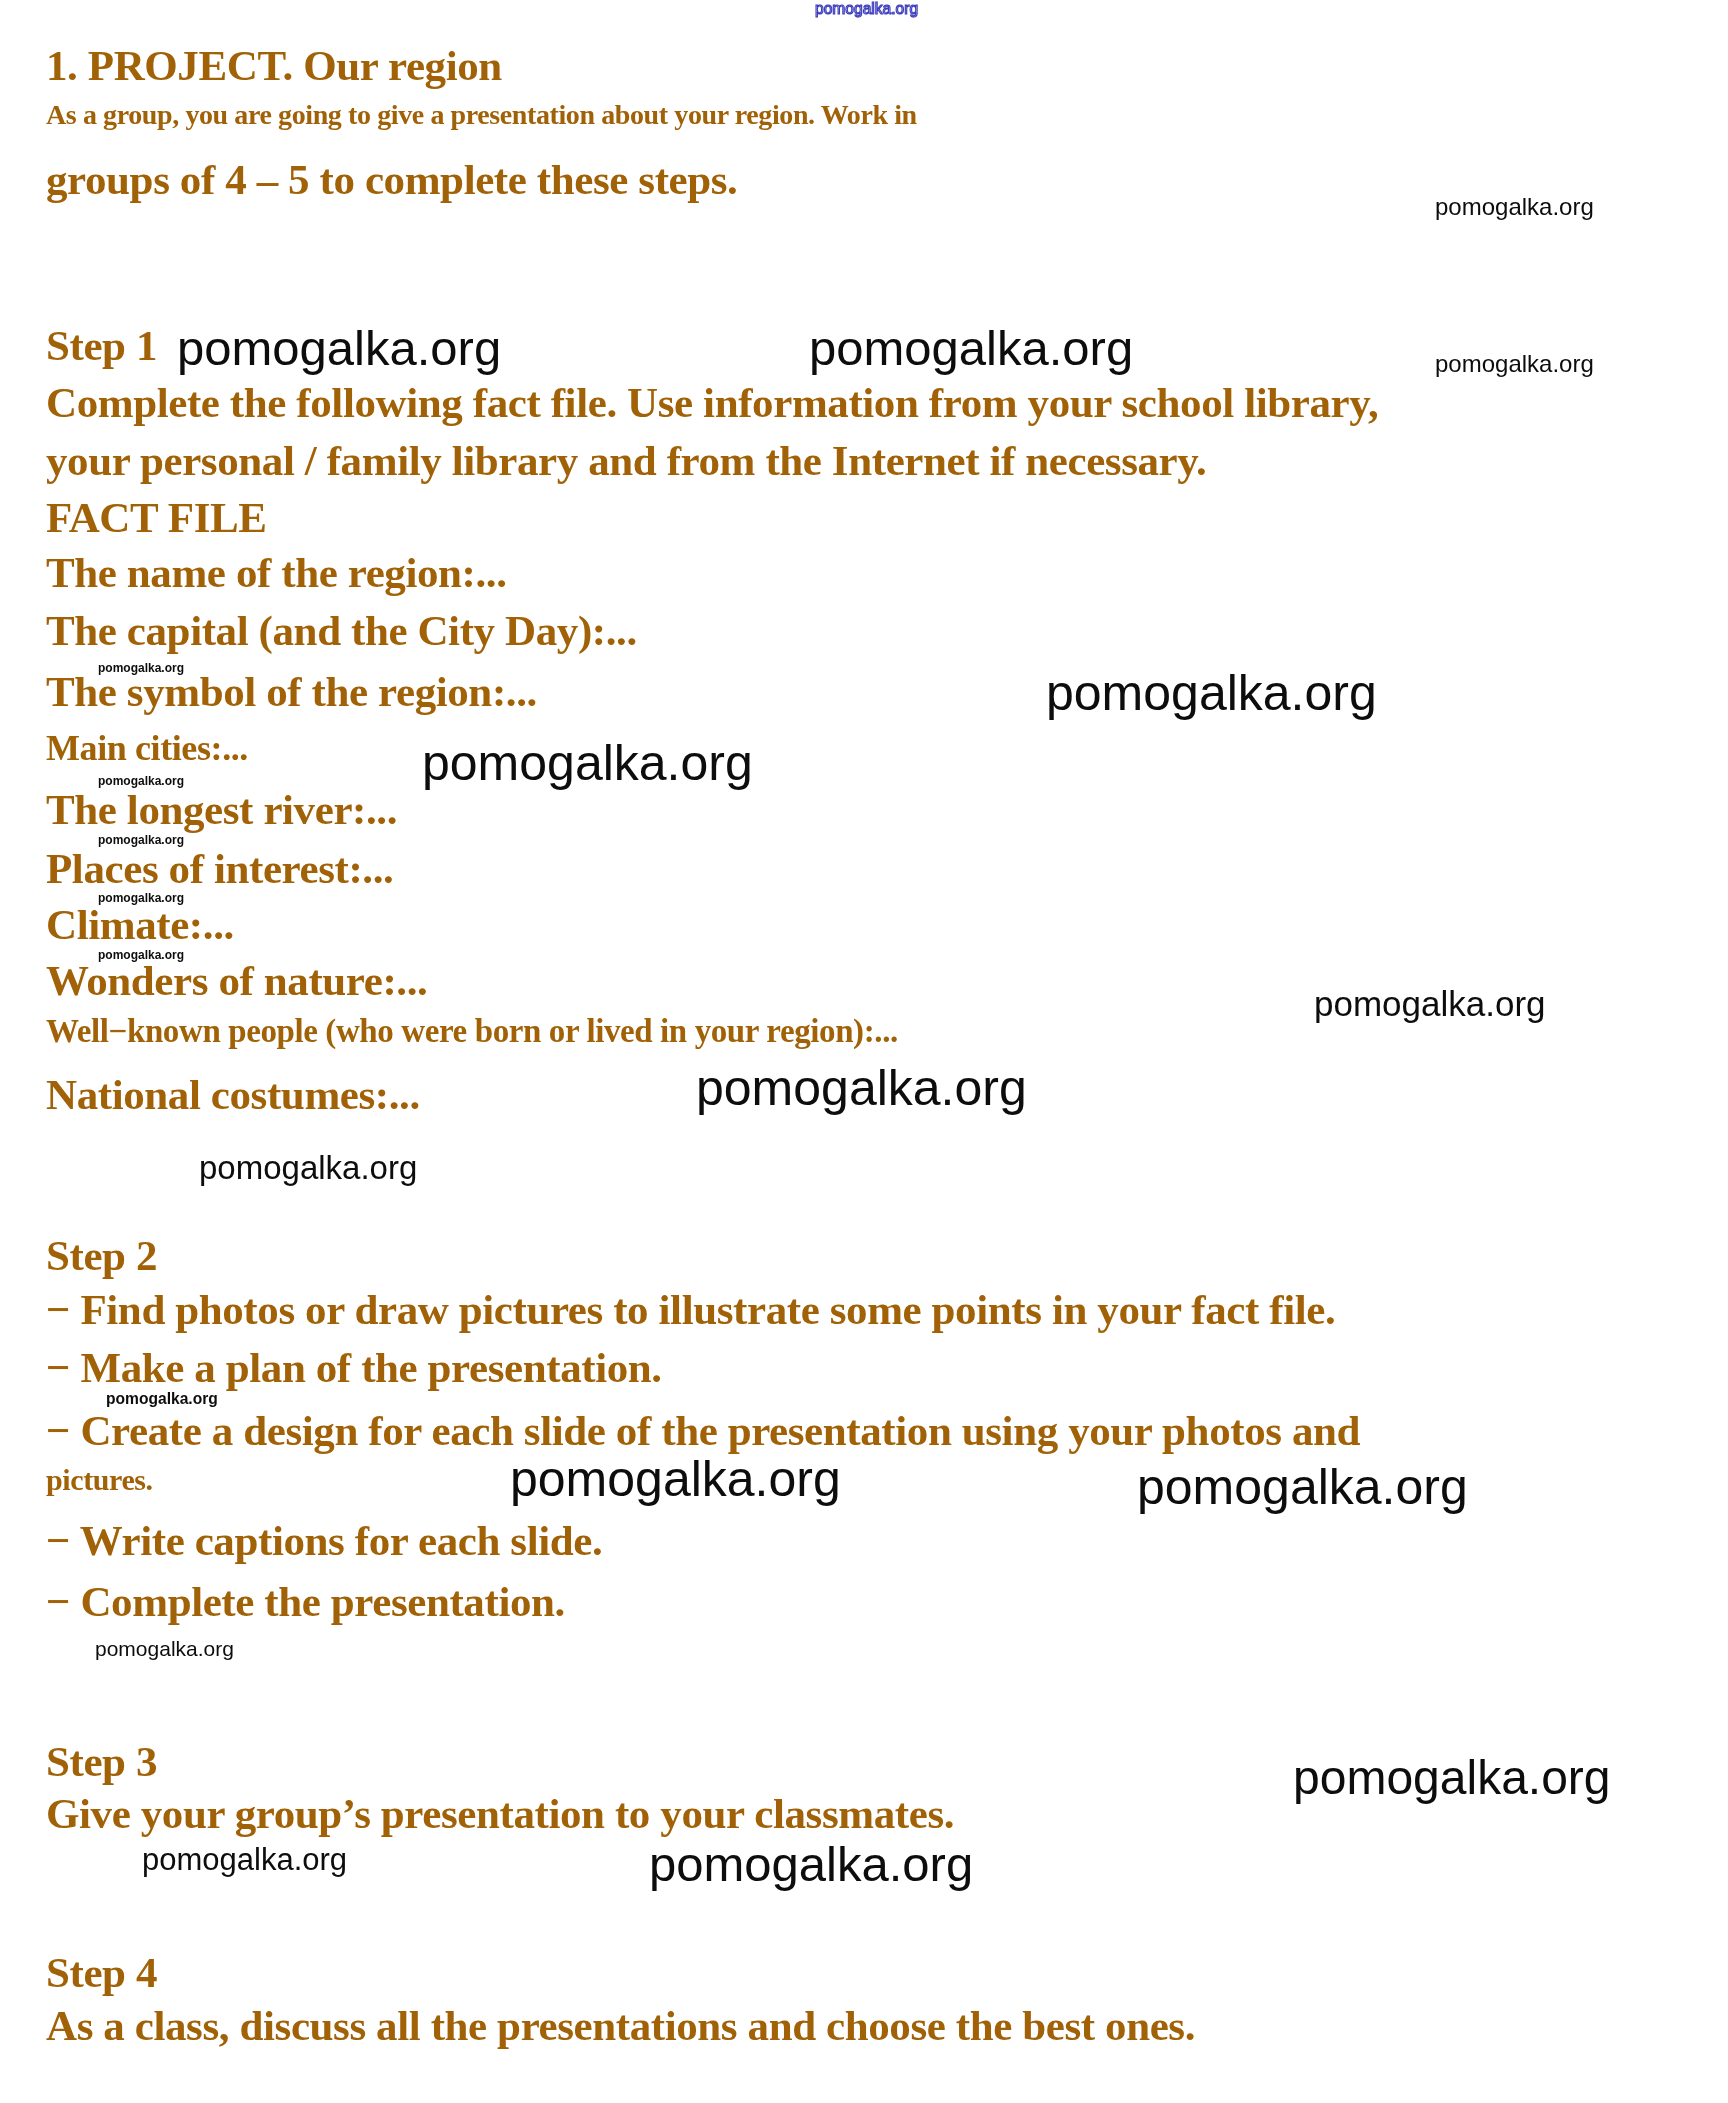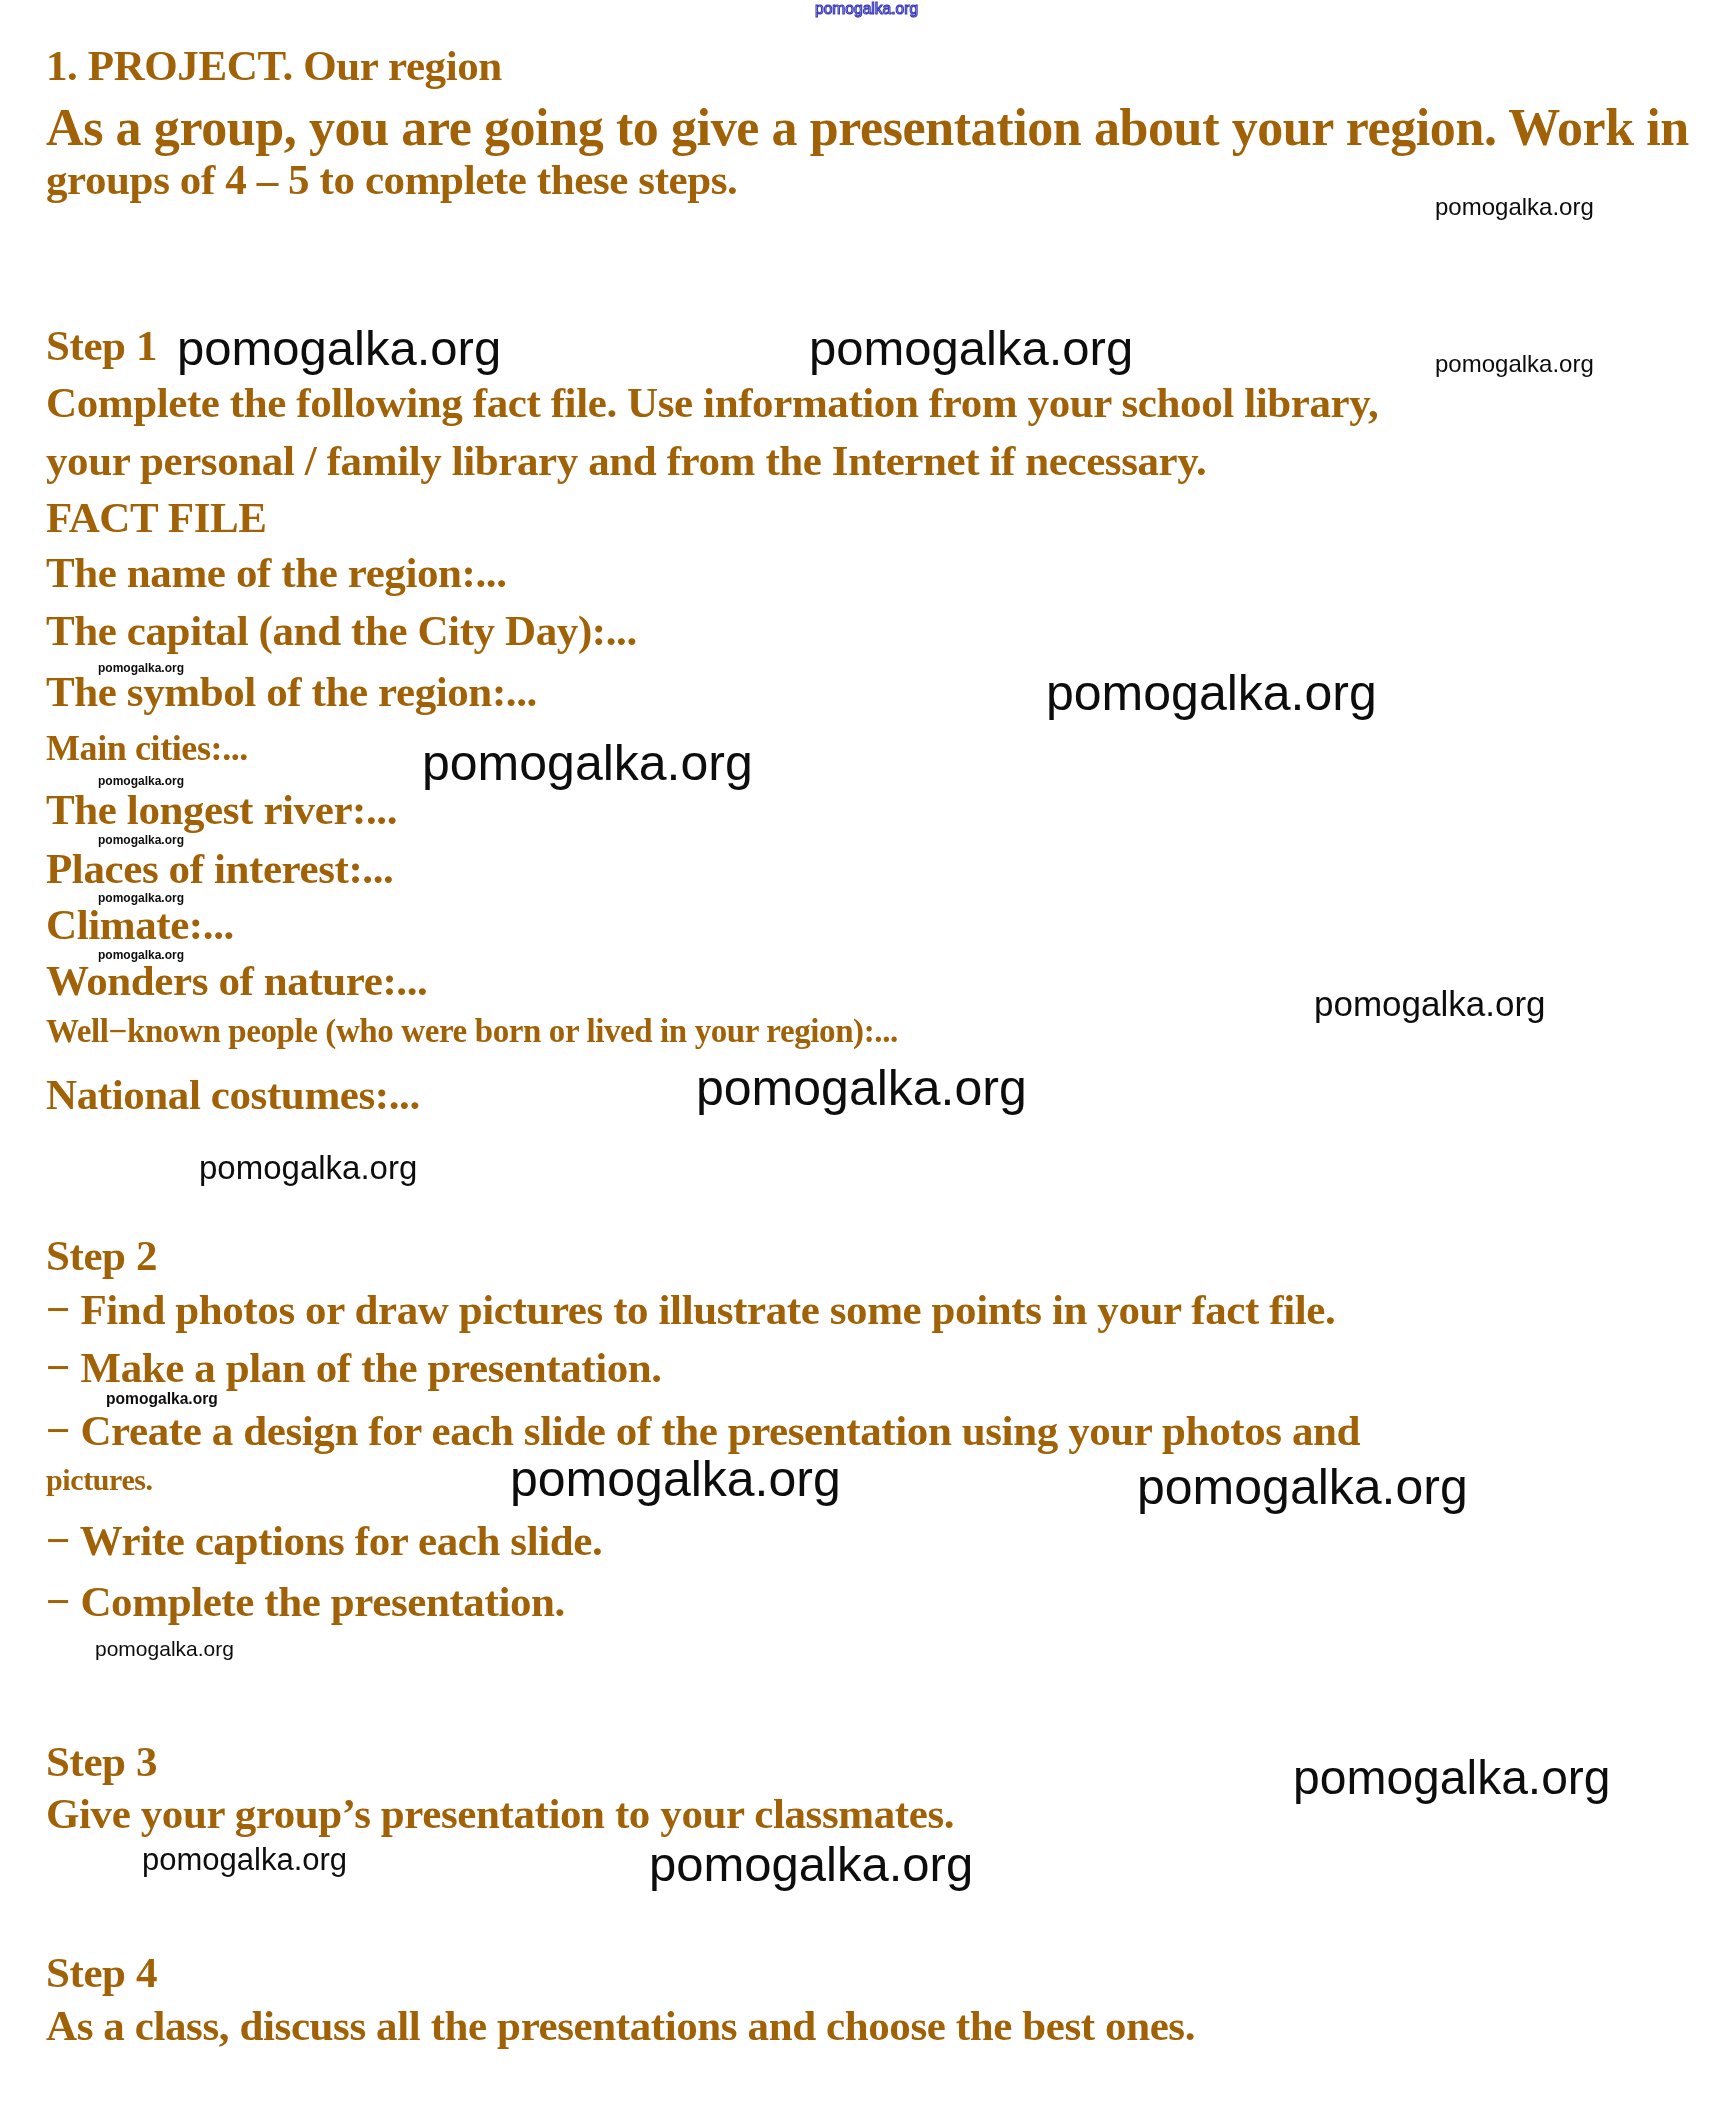--- a/index.html
+++ b/index.html
@@ -36,21 +36,21 @@
     -webkit-text-stroke: 1.1px #3d3dbb;
     text-shadow: 0 0 0.9px #5a5ac8;
   }
 </style>
 </head>
 <body>
 
 <div class="page">
   <div>
       <div class="line" style="left: 46px; top: 43px; font-size: 43px;">1. PROJECT. Our region</div>
-      <div class="line" style="left: 46px; top: 100px; font-size: 52px;">As a group, you are going to give a presentation about your region. Work in</div>
+      <div class="line" style="left: 46px; top: 100px; font-size: 28px;">As a group, you are going to give a presentation about your region. Work in</div>
       <div class="line" style="left: 46px; top: 157px; font-size: 43px;">groups of 4 – 5 to complete these steps.</div>
       <div class="line" style="left: 46px; top: 323px; font-size: 43px;">Step 1</div>
       <div class="line" style="left: 46px; top: 380px; font-size: 43px;">Complete the following fact file. Use information from your school library,</div>
       <div class="line" style="left: 46px; top: 438px; font-size: 43px;">your personal / family library and from the Internet if necessary.</div>
       <div class="line" style="left: 46px; top: 495px; font-size: 43px; text-align: center;">FACT FILE</div>
       <div class="line" style="left: 46px; top: 550px; font-size: 43px;">The name of the region:...</div>
       <div class="line" style="left: 46px; top: 608px; font-size: 43px;">The capital (and the City Day):...</div>
       <div class="line" style="left: 46px; top: 669px; font-size: 43px;">The symbol of the region:...</div>
       <div class="line" style="left: 46px; top: 729px; font-size: 36px;">Main cities:...</div>
       <div class="line" style="left: 46px; top: 787px; font-size: 43px;">The longest river:...</div>

